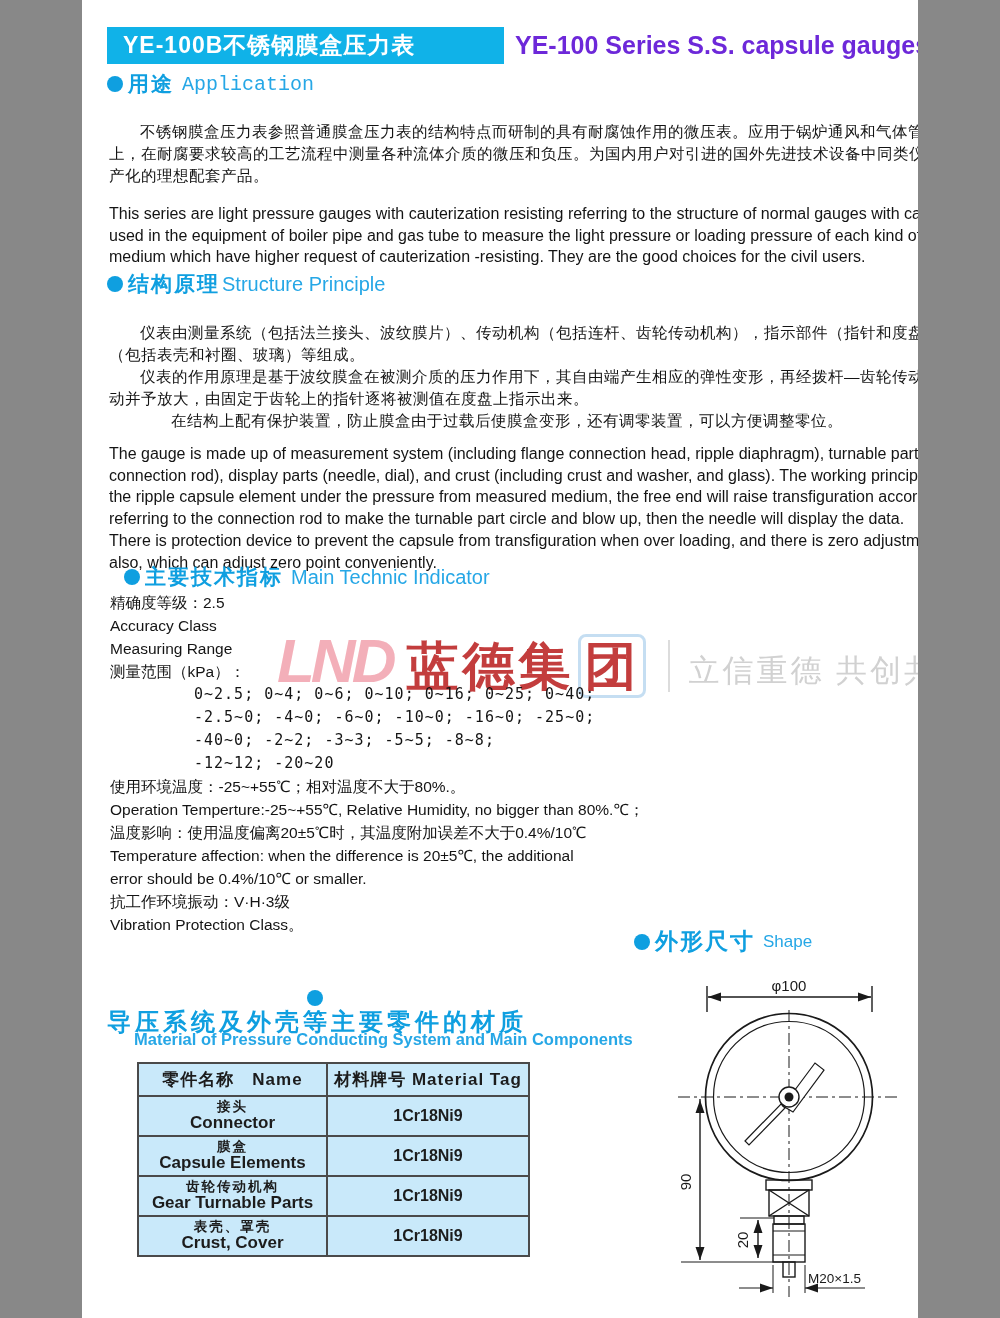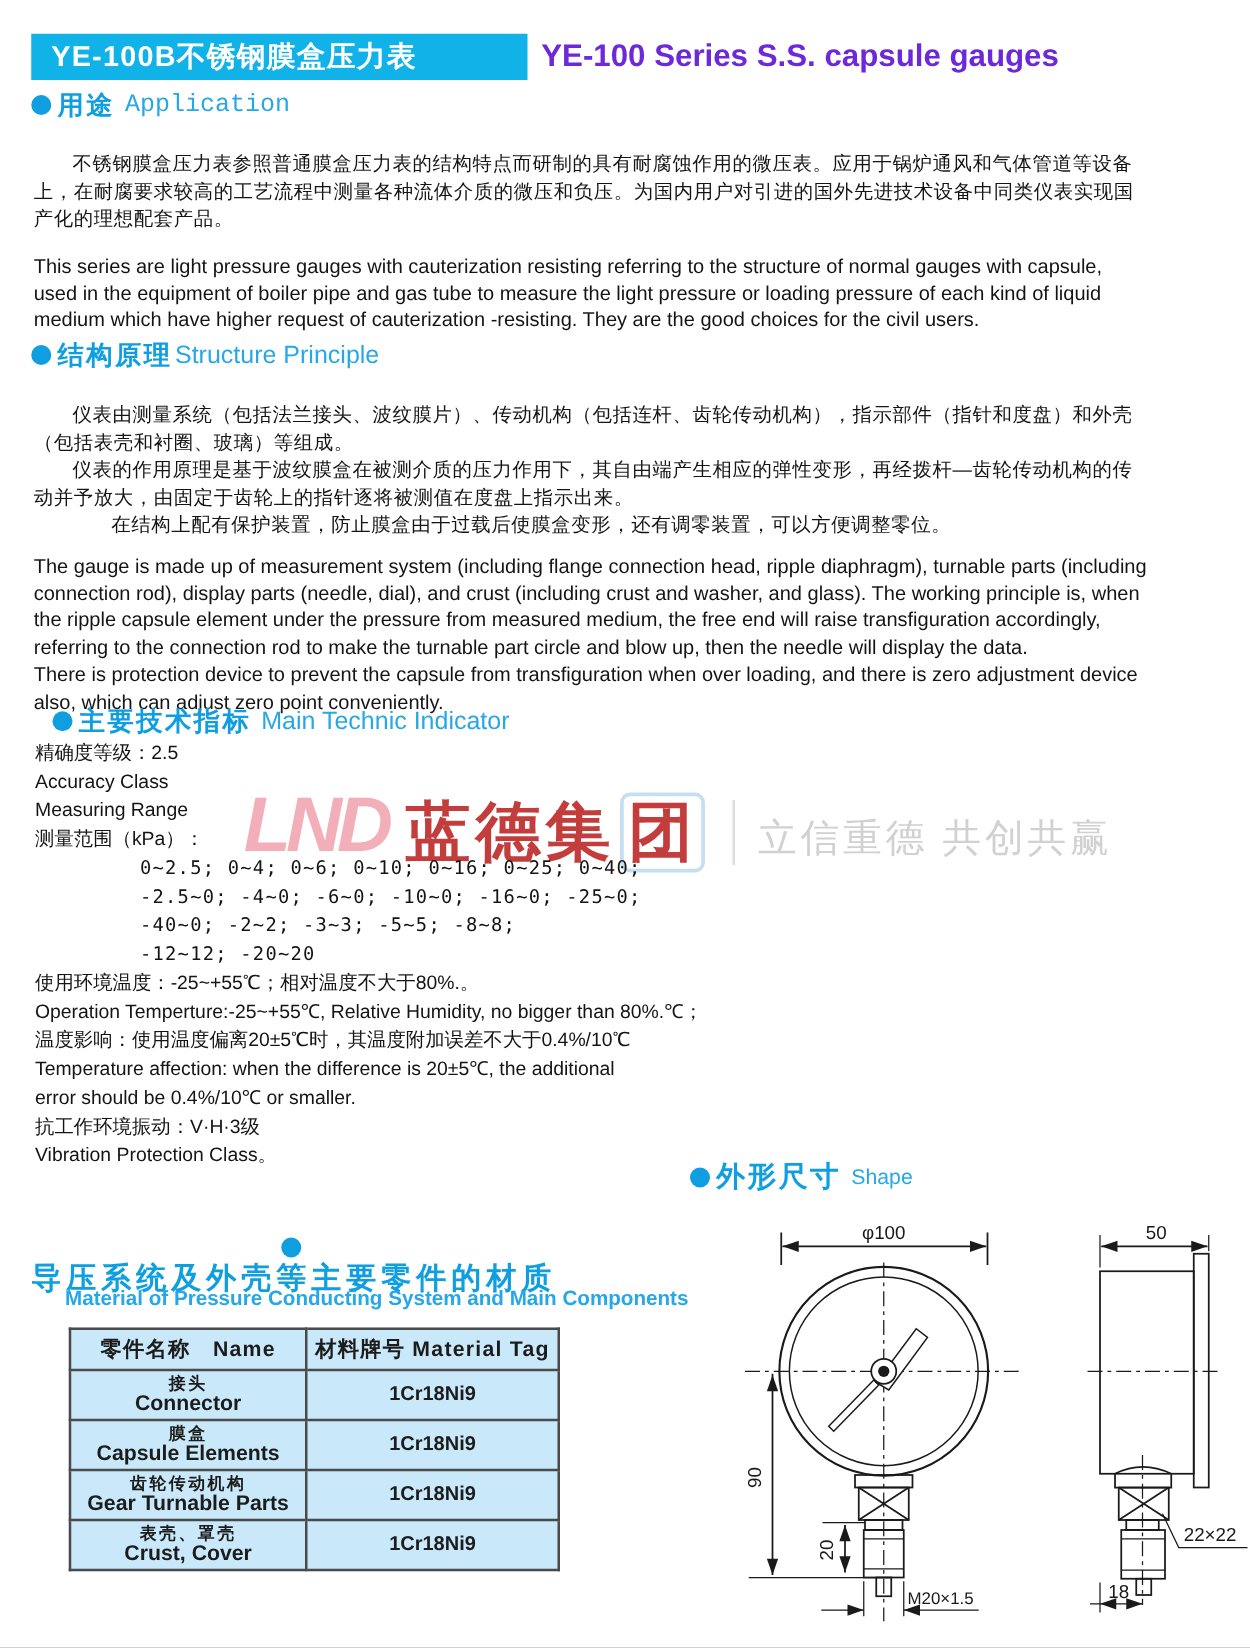--- a/index.html
+++ b/index.html
@@ -1,18 +1,18 @@
 <!DOCTYPE html>
 <html><head>
 <meta charset="utf-8">
 <style>
   * { margin:0; padding:0; box-sizing:border-box; }
   body { background:#888; font-family:"Liberation Sans", sans-serif; }
   .page {
-    position:relative; width:1000px; height:1318px; margin:0 auto;
+    position:relative; width:836px; height:1318px; margin:0 auto;
     background:#ffffff; overflow:hidden; color:#111;
   }
   
   .title-bar {
     position:absolute; left:25px; top:27px; width:397px; height:37px;
     background:#10b2e8; color:#fff; font-size:23px; font-weight:bold;
     line-height:37px; padding-left:16px; letter-spacing:1px; white-space:nowrap;
   }
   .title-en {
     position:absolute; left:433px; top:31px; color:#6d28d9;

